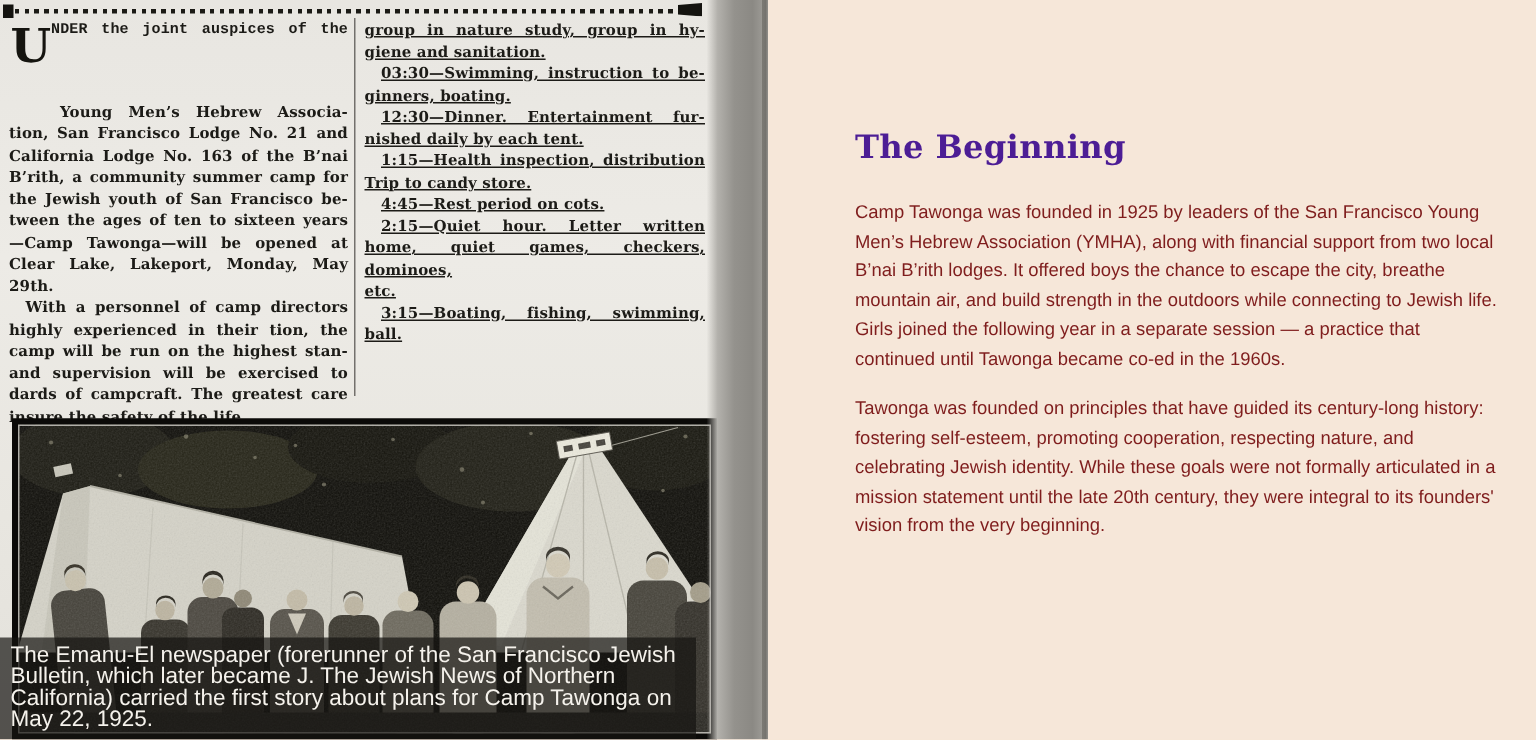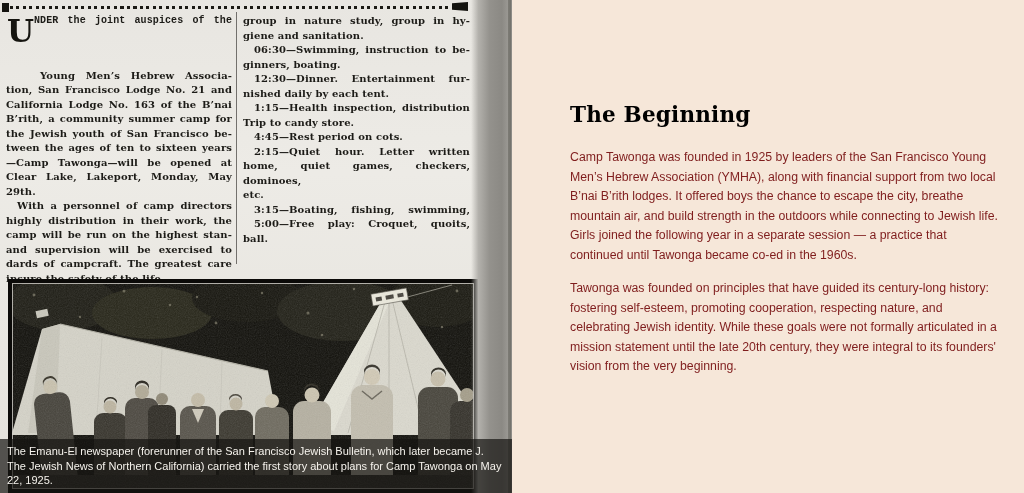--- a/index.html
+++ b/index.html
@@ -12,50 +12,50 @@
   .dotted-rule{position:absolute;left:10px;top:6px;width:442px;height:3px;
       background:repeating-linear-gradient(90deg,#1b1a15 0 3px,transparent 3px 6.5px);}
   .rule-cap-l{position:absolute;left:2px;top:3px;width:7px;height:9px;background:#14130f;}
   .rule-cap-r{position:absolute;left:452px;top:2px;width:16px;height:9px;background:#14130f;
       clip-path:polygon(0 15%,100% 0,100% 100%,0 85%);}
 
   .np-col{position:absolute;top:14px;width:226px;
       font-family:"DejaVu Serif",serif;font-weight:700;font-size:10px;line-height:14.5px;
       color:#1c1b17;letter-spacing:.1px;}
   .np-left{left:6px;}
-  .np-right{left:243px;width:227px;}
+  .np-right{left:243px;width:227px;text-decoration:underline;}
   .np-line{text-align:justify;text-align-last:justify;}
   .np-line.last{text-align-last:left;}
   .np-line.ind{text-indent:11px;}
   .np-line.dc1{padding-left:28px;font-family:Liberation Mono, monospace;}
   .np-line.dc2{padding-left:34px;margin-top:40px;}
   .dropcap{position:absolute;left:1px;top:2px;font:700 31px/1 "DejaVu Serif",serif;color:#15140f;}
   .col-rule{position:absolute;left:236px;top:12px;width:1px;height:252px;background:rgba(50,48,44,.65);}
 
   
   .photo{position:absolute;left:8px;top:279px;width:462px;height:206px;
          border:4px solid #0b0a08;background:#100f0a;}
   .photo::after{content:"";position:absolute;inset:0;border:1px solid #d3d1ca;opacity:.8;pointer-events:none;}
   .photo svg{display:block;width:100%;height:100%;}
 
   
   .scan-band{position:absolute;left:471px;top:0;width:41px;height:493px;
       background:linear-gradient(90deg,rgba(120,118,113,0) 0%,#b3b1ac 18%,#94928d 45%,#8b8984 75%,#9c9a95 92%,#8a8883 100%);}
   .scan-band::after{content:"";position:absolute;right:1px;top:0;width:3px;height:100%;background:rgba(40,38,34,.28);}
 
   
-  .caption{position:absolute;left:0;bottom:0;width:512px;box-sizing:border-box;
+  .caption{position:absolute;left:0;bottom:0;width:464px;box-sizing:border-box;
       background:rgba(22,20,17,.7);color:#f5f2ec;
-      font-size:11px;line-height:14.2px;padding:5px 7px 6px 7px;}
+      font-size:15px;line-height:14.2px;padding:5px 7px 6px 7px;}
 
   
   .article{position:absolute;left:512px;top:0;width:512px;height:493px;background:#f6e7d9;box-sizing:border-box;
            padding:86px 24px 0 58px;}
-  .article h1{margin:16px 0 21px 0;font-family:"DejaVu Serif",serif;font-weight:700;
-      font-size:21.5px;letter-spacing:.2px;color:#000000;}
+  .article h1{margin:0 0 21px 0;font-family:"DejaVu Serif",serif;font-weight:700;
+      font-size:21.5px;letter-spacing:.2px;color:#4c1d95;}
   .article-body{width:432px;}
   .article-body p{margin:0 0 14px 0;font-size:12.3px;line-height:19.5px;color:#7f1d1d;}
 </style>
 </head>
 <body>
 
 <div class="page">
 
   <div class="clipping">
     <div class="dotted-rule"></div>
@@ -68,43 +68,42 @@
         <div class="np-line dc2">Young Men’s Hebrew Associa-</div>
         <div class="np-line">tion, San Francisco Lodge No. 21 and</div>
         <div class="np-line">California Lodge No. 163 of the B’nai</div>
         <div class="np-line">B’rith, a community summer camp for</div>
         <div class="np-line">the Jewish youth of San Francisco be-</div>
         <div class="np-line">tween the ages of ten to sixteen years</div>
         <div class="np-line">—Camp Tawonga—will be opened at</div>
         <div class="np-line">Clear Lake, Lakeport, Monday, May</div>
         <div class="np-line last">29th.</div>
         <div class="np-line ind">With a personnel of camp directors</div>
-        <div class="np-line">highly distribution in their work, the</div>
+        <div class="np-line">highly experienced in their tion, the</div>
         <div class="np-line">camp will be run on the highest stan-</div>
         <div class="np-line">and supervision will be exercised to</div>
         <div class="np-line">dards of campcraft.  The greatest care</div>
         <div class="np-line last">insure the safety of the life.</div>
         <div class="np-line last ind">As the camp will be run on a non-</div>
       </div>
     <div class="col-rule"></div>
     <div class="np-col np-right" id="np-right">
         <div class="np-line">group in nature study, group in hy-</div>
         <div class="np-line last">giene and sanitation.</div>
-        <div class="np-line ind">06:30—Swimming, instruction to be-</div>
+        <div class="np-line ind">03:30—Swimming, instruction to be-</div>
         <div class="np-line last">ginners, boating.</div>
         <div class="np-line ind">12:30—Dinner.  Entertainment fur-</div>
         <div class="np-line last">nished daily by each tent.</div>
         <div class="np-line ind">1:15—Health inspection, distribution</div>
         <div class="np-line last">Trip to candy store.</div>
         <div class="np-line last ind">4:45—Rest period on cots.</div>
         <div class="np-line ind">2:15—Quiet hour.  Letter written</div>
         <div class="np-line">home, quiet games, checkers, dominoes,</div>
         <div class="np-line last">etc.</div>
         <div class="np-line ind">3:15—Boating, fishing, swimming,</div>
-        <div class="np-line ind">5:00—Free play: Croquet, quoits,</div>
         <div class="np-line last">ball.</div>
       </div>
 
     <div class="photo">
       <svg viewBox="0 0 462 206" preserveAspectRatio="none">
         <defs>
           <filter id="grain" x="0" y="0" width="100%" height="100%">
             <feTurbulence type="fractalNoise" baseFrequency="0.9" numOctaves="2" stitchTiles="stitch"></feTurbulence>
             <feColorMatrix type="saturate" values="0"></feColorMatrix>
           </filter>

